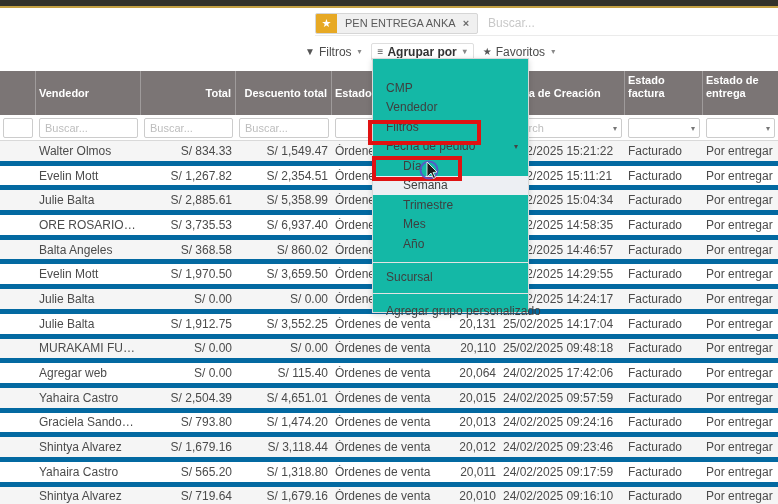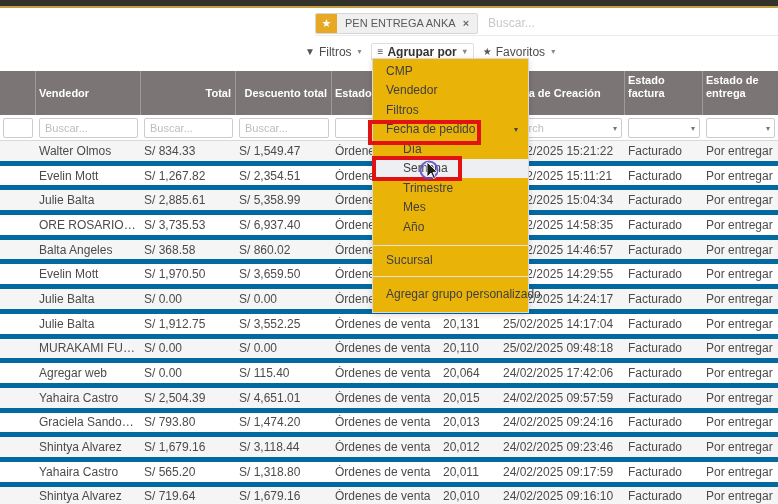--- a/index.html
+++ b/index.html
@@ -56,26 +56,26 @@
              border-radius:2px; background:#fff; display:flex; align-items:center;
              padding:0 5px; font-size:11px; color:#bdbdbd; cursor:pointer; }
   .fselect .sel-caret { position:absolute; right:4px; top:5px; font-size:8px; color:#777; }
 
   #table-body { position:absolute; left:0; top:141px; width:778px; height:363px; overflow:hidden; }
   .trow { display:grid; grid-template-columns:36px 105px 95px 96px 108px 60px 125px 78px 75px;
           height:24.7px; align-items:center; border-bottom:5px solid #0369a1;
           font-size:12px; color:#4b4b4b; background:#fff; cursor:pointer; }
   .trow.stripe { background:#f5f5f5; }
   .tcell { padding:0 4px 0 3px; white-space:nowrap; overflow:hidden; text-overflow:ellipsis; }
-  .tcell.ar { }
+  .tcell.ar { text-align:right; }
 
   
   #groupby-menu { position:absolute; left:372px; top:58px; width:157px; height:255px;
-                  background:#eab308; border:1px solid #d8d8d8;
-                  box-shadow:0 2px 6px rgba(0,0,0,.15); z-index:50; padding-top:2px;
+                  background:#14b8a6; border:1px solid #d8d8d8;
+                  box-shadow:0 2px 6px rgba(0,0,0,.15); z-index:50; padding-top:19px;
                   font-size:12px; color:#3f3f3f; }
   .mi { position:relative; height:19.5px; display:flex; align-items:center;
         padding-left:13px; cursor:pointer; white-space:nowrap; }
   .mi.sub { padding-left:30px; }
   .mi.hovered { background:#edeff3; }
   .mi .exp-caret { position:absolute; right:10px; font-size:8px; color:#444; }
   .mdiv { height:1px; background:#e3e3e3; margin:8px 0 5px 0; }
   .mdiv.second { margin:6px 0 7px 0; }
 
   

